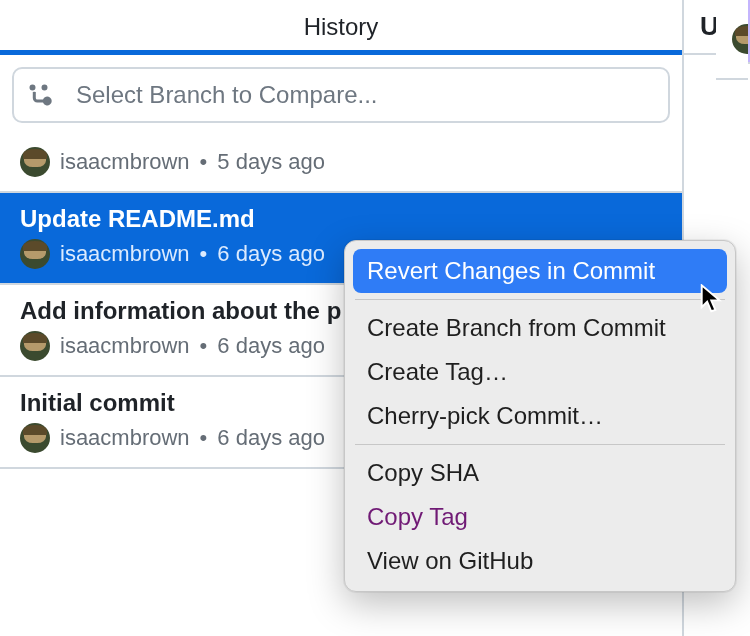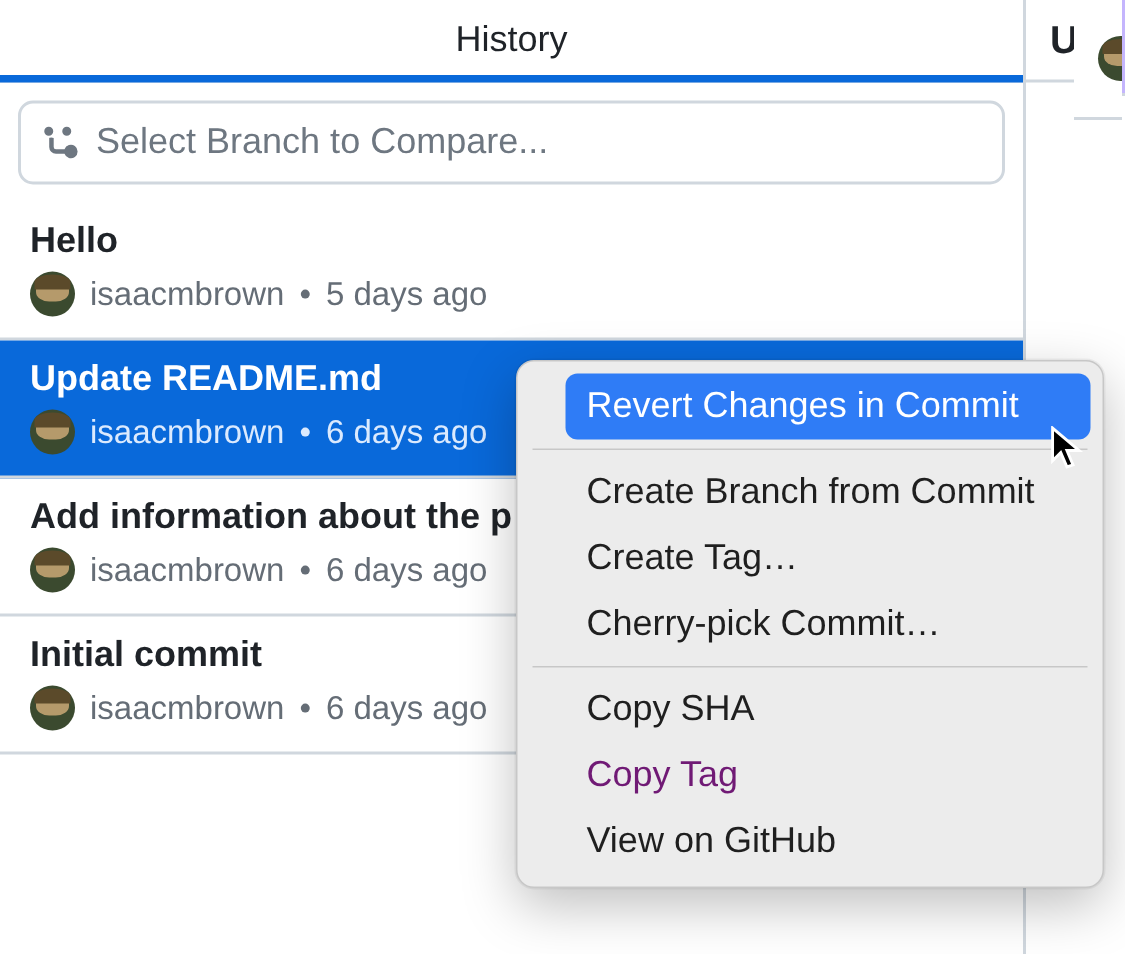--- a/index.html
+++ b/index.html
@@ -49,21 +49,21 @@
     left: 0; right: 0; bottom: -2px;
     height: 5px;
     background: #0969da;
   }
 
   
   .filter-wrap { padding: 12px; }
   .filter {
     display: flex;
     align-items: center;
-    gap: 12px;
+    gap: 24px;
     height: 56px;
     border: 2px solid #d0d7de;
     border-radius: 10px;
     padding: 0 14px;
     color: #6e7781;
     font-size: 24px;
     background: #fff;
   }
   .filter svg { flex: 0 0 auto; }
 
@@ -163,21 +163,20 @@
     border-radius: 12px;
     box-shadow: 0 12px 36px rgba(0,0,0,0.25), 0 0 0 1px rgba(0,0,0,0.05);
     padding: 8px;
     font-size: 24px;
     color: #1f1f1f;
   }
   .ctx-item {
     padding: 8px 14px;
     border-radius: 8px;
     white-space: nowrap;
-    margin-left: 24px;
   }
   .ctx-item.highlight {
     background: #2f7cf6;
     color: #fff;
   }
   .ctx-item.disabled { color: #701a75; }
   .ctx-sep {
     height: 1px;
     background: #c7c7c7;
     margin: 6px 2px;
@@ -206,21 +205,20 @@
       <div class="filter">
         <svg width="24" height="24" viewBox="0 0 16 16" fill="#6e7781">
           <path d="M5 3a2 2 0 1 1-4 0 2 2 0 0 1 4 0zm-2 3a3 3 0 0 0 .2 0V10a3 3 0 0 0 3 3h3.8a3 3 0 1 0 0-2H6.2a1 1 0 0 1-1-1V6A3 3 0 0 0 3 6zm10-3a2 2 0 1 1-4 0 2 2 0 0 1 4 0z"></path>
         </svg>
         <span>Select Branch to Compare...</span>
       </div>
     </div>
 
     <div class="commits" id="commits">
         <div class="commit">
-          <div class="title">Hello</div>
           <div class="meta">
             <span class="avatar"></span>
             <span>isaacmbrown</span>
             <span class="sep">•</span>
             <span>5 days ago</span>
           </div>
         </div>
         <div class="commit selected">
           <div class="title">Update README.md</div>
           <div class="meta">

